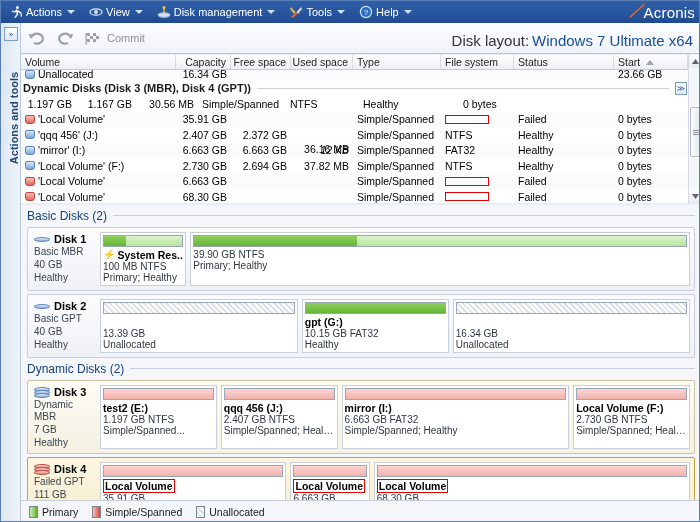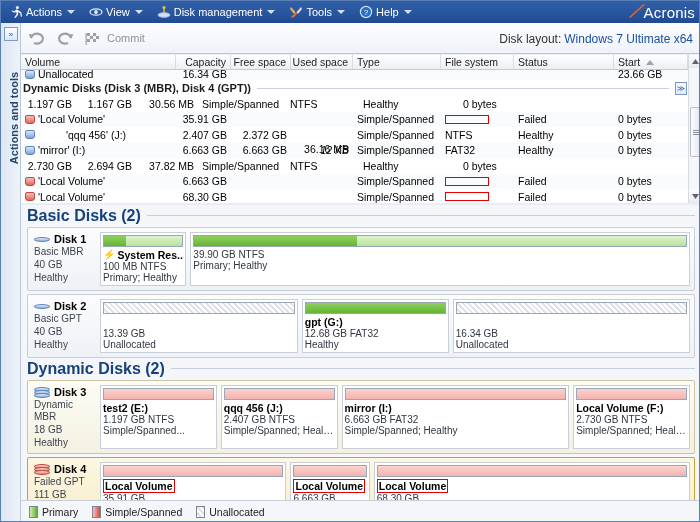--- a/index.html
+++ b/index.html
@@ -33,21 +33,21 @@
   .toolbar{
     position:absolute; top:22px; left:0; width:700px; height:31px;
     background:linear-gradient(to bottom,#fdfdfe 0%,#eef2f8 100%);
     border-bottom:1px solid #b8c6da;
     display:flex; align-items:center;
   }
   .tbtn{ width:30px;height:26px; display:flex; align-items:center; justify-content:center;
          color:#8d9299; font-size:17px; }
   .commit{ display:flex;align-items:center; gap:5px; margin-left:4px; color:#8d9299; }
   .flagicon{ width:17px;height:13px; position:relative; overflow:hidden; }
-  .disklayout{ position:absolute; right:8px; top:9px; font-size:12px; color:#333;}
+  .disklayout{ position:absolute; right:8px; top:9px; font-size:15px; color:#333;}
   .disklayout b{ font-weight:normal; color:#1a4f9c; margin-left:3px;}
 
   
   .rail{ position:absolute; left:0; top:22px; width:20px; height:500px;
          background:linear-gradient(to right,#dde6f2,#eef3fa); border-right:1px solid #b9c7db;}
   .railbtn{ position:absolute; left:3px; top:4px; width:14px;height:14px;
             background:linear-gradient(to bottom,#fbfcfe,#dde7f5);
             border:1px solid #7a9bc4; font-size:8px; color:#2a5594;
             display:flex;align-items:center;justify-content:center;}
   .railtext{ position:absolute; left:-39px; top:86px; width:110px; height:18px;
@@ -89,21 +89,21 @@
               background:linear-gradient(to right,#fdfdfe,#e2e6ec);
               border:1px solid #b6bdc8; border-radius:2px;}
   .vsb-grip{ position:absolute; left:2px; top:22px; width:6px;height:5px;
              background:repeating-linear-gradient(to bottom,#8b939f 0 1px,transparent 1px 2px);}
 
   
   .panes{ position:absolute; left:20px; top:204px; width:680px; height:317px;
           background:#f4f6f9; overflow:hidden; }
   .sect{ padding:2px 6px 0 6px;}
   .secthead{ display:flex; align-items:center; height:17px; }
-  .secttitle{ font-size:16px; color:#15427e; white-space:nowrap;font-weight:bold;}
+  .secttitle{ font-size:12px; color:#15427e; white-space:nowrap;}
   .sectline{ flex:1; height:1px; background:#c6cfdb; margin-left:6px; }
 
   .diskcard{ display:flex; margin-top:3px; border:1px solid #c8cfd9; border-radius:2px;
              background:linear-gradient(to bottom,#fcfcfd,#eef1f5); padding:4px; }
   .diskcard.dyn{ border-color:#c9c5a5; background:linear-gradient(to bottom,#fdfcf5,#f4f1e2);}
   .diskcard.offline{ border-color:#c9a13a; background:linear-gradient(to bottom,#fdf7e2,#f7edcc);}
   .diskinfo{ width:68px; flex:none; padding:1px 4px 0 2px; }
   .diskinfo .dline1{ display:flex; align-items:center; gap:4px; font-weight:bold; font-size:11px;}
   .diskinfo .dmeta{ font-size:10px; color:#3c4450; line-height:12px; margin-top:1px;}
   .diskglyph{ width:16px;height:12px; position:relative; flex:none;}
@@ -304,21 +304,21 @@
           <div class="td r" style="width: 60px;"></div>
           <div class="td r" style="width: 62px;"></div>
           <div class="td" style="width: 88px;">Simple/Spanned</div>
           <div class="td" style="width: 73px;">
             <span class="redbox"></span>
           </div>
           <div class="td" style="width: 100px;">Failed</div>
           <div class="td" style="width: 74px;">0 bytes</div>
         </div>
         <div class="trow">
-          <div class="td" style="width: 155px; gap: 28px;">
+          <div class="td" style="width: 155px;">
             <span class="volicon vi-blue"></span>
             <span>'qqq  456' (J:)</span>
           </div>
           <div class="td r" style="width: 55px;">2.407 GB</div>
           <div class="td r" style="width: 60px;">2.372 GB</div>
           <div class="td r" style="width: 62px; margin-top: 28px;">36.16 MB</div>
           <div class="td" style="width: 88px;">Simple/Spanned</div>
           <div class="td" style="width: 73px;">NTFS</div>
           <div class="td" style="width: 100px;">Healthy</div>
           <div class="td" style="width: 74px;">0 bytes</div>
@@ -330,20 +330,24 @@
           </div>
           <div class="td r" style="width: 55px;">6.663 GB</div>
           <div class="td r" style="width: 60px;">6.663 GB</div>
           <div class="td r" style="width: 62px; font-style: italic;">12 KB</div>
           <div class="td" style="width: 88px;">Simple/Spanned</div>
           <div class="td" style="width: 73px;">FAT32</div>
           <div class="td" style="width: 100px;">Healthy</div>
           <div class="td" style="width: 74px;">0 bytes</div>
         </div>
         <div class="trow">
+          <div class="td" style="width: 155px;">
+            <span class="volicon vi-blue"></span>
+            <span>'Local Volume' (F:)</span>
+          </div>
           <div class="td r" style="width: 55px;">2.730 GB</div>
           <div class="td r" style="width: 60px;">2.694 GB</div>
           <div class="td r" style="width: 62px;">37.82 MB</div>
           <div class="td" style="width: 88px;">Simple/Spanned</div>
           <div class="td" style="width: 73px;">NTFS</div>
           <div class="td" style="width: 100px;">Healthy</div>
           <div class="td" style="width: 74px;">0 bytes</div>
         </div>
         <div class="trow">
           <div class="td" style="width: 155px;">
@@ -461,21 +465,21 @@
               </div>
               <div class="vol" style="flex: 25 1 0px;">
                 <div class="volbar bar-green">
                   <div class="barfill" style="width: 100%;"></div>
                 </div>
                 <div class="titlerow">
                   <span class="voltitle">
                     <span>gpt (G:)</span>
                   </span>
                 </div>
-                <div class="volsub">12.68 GB FAT32</div>
+                <div class="volsub">10.15 GB FAT32</div>
                 <div class="volsub">Healthy</div>
               </div>
               <div class="vol" style="flex: 41 1 0px;">
                 <div class="volbar bar-hatch"></div>
                 <div class="titlerow" style="height: 12px;">
                   <span class="voltitle plain">
                     <span></span>
                   </span>
                 </div>
                 <div class="volsub">16.34 GB</div>
@@ -493,21 +497,21 @@
             <div class="diskinfo">
               <div class="dline1">
                 <span class="diskglyph">
                   <span class="dg-plate plate-blue" style="top: 1px;"></span>
                   <span class="dg-plate plate-blue" style="top: 4px;"></span>
                   <span class="dg-plate plate-blue" style="top: 7px;"></span>
                 </span>
                 <span>Disk 3</span>
               </div>
               <div class="dmeta">Dynamic MBR</div>
-              <div class="dmeta">18 GB</div>
+              <div class="dmeta">7 GB</div>
               <div class="dmeta">Healthy</div>
             </div>
             <div class="vols">
               <div class="vol" style="flex: 20 1 0px;">
                 <div class="volbar bar-red"></div>
                 <div class="titlerow">
                   <span class="voltitle">
                     <span>test2 (E:)</span>
                   </span>
                 </div>

